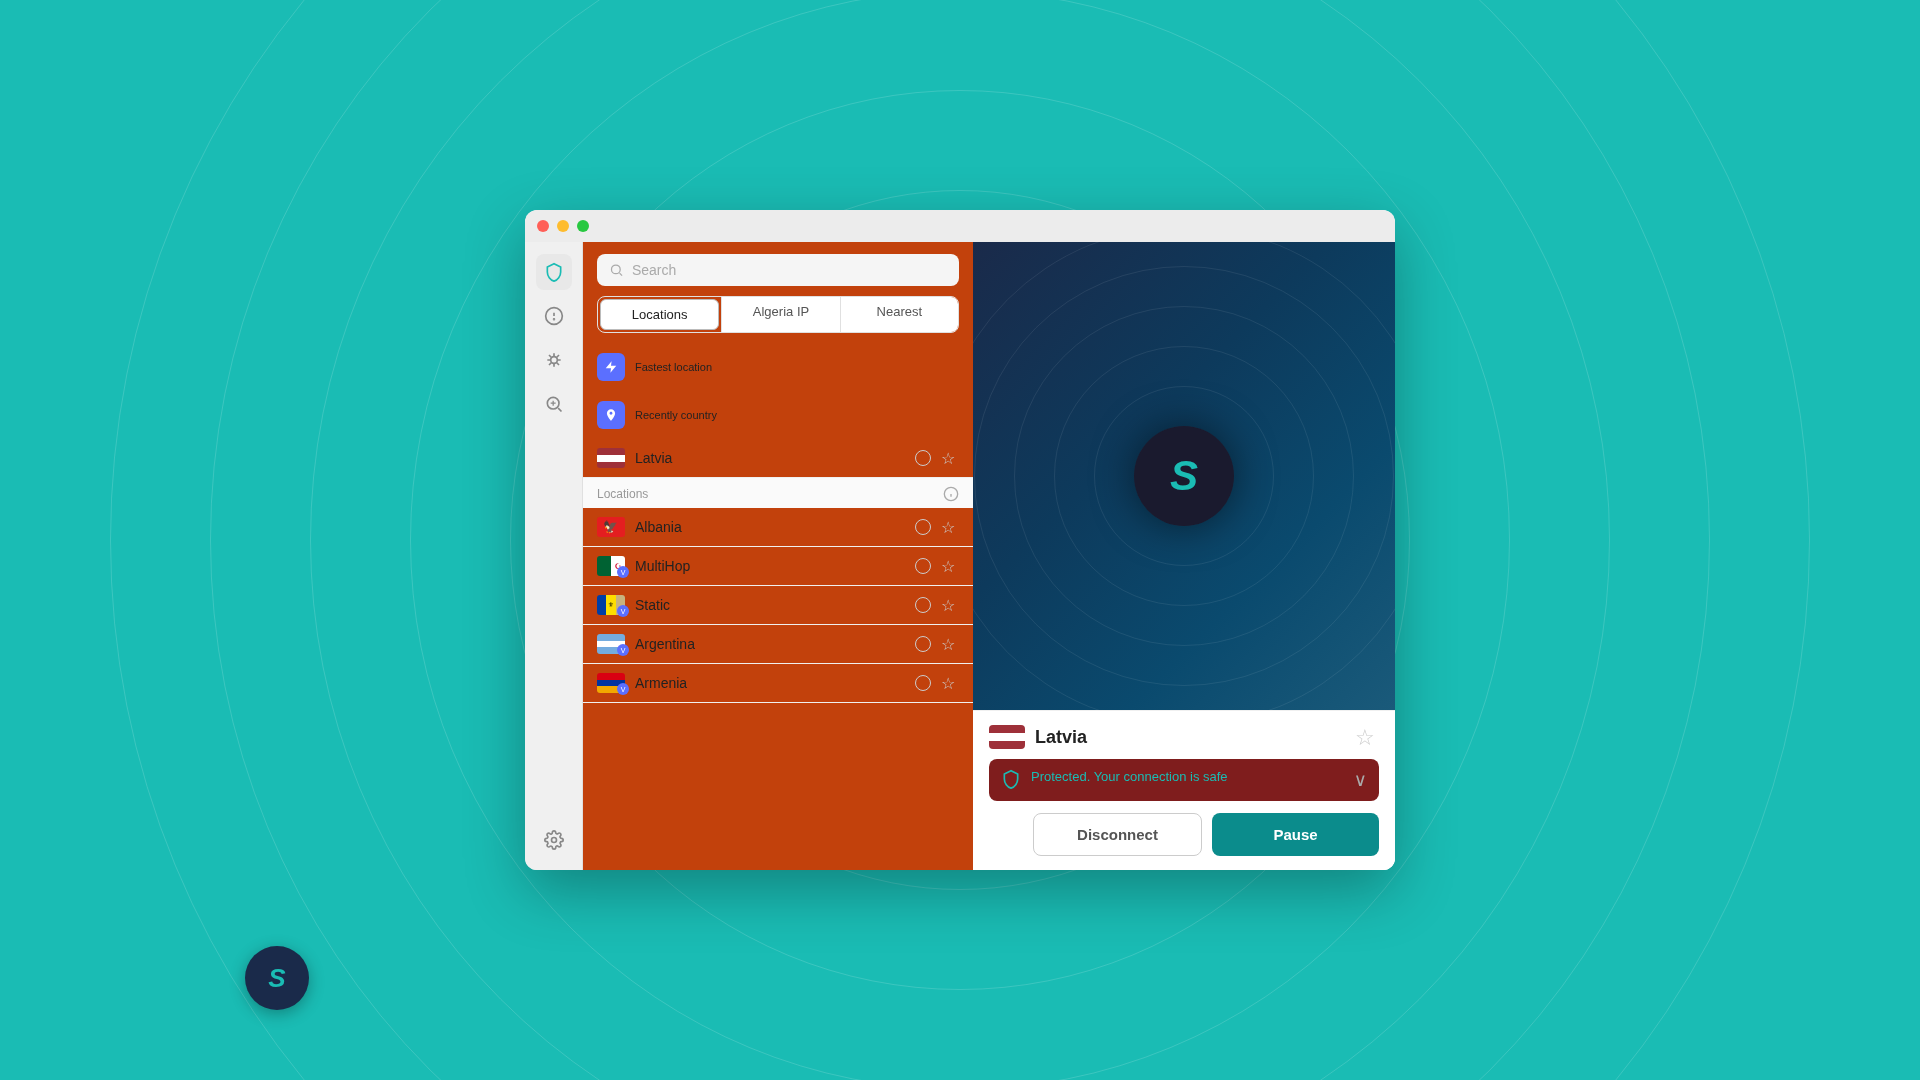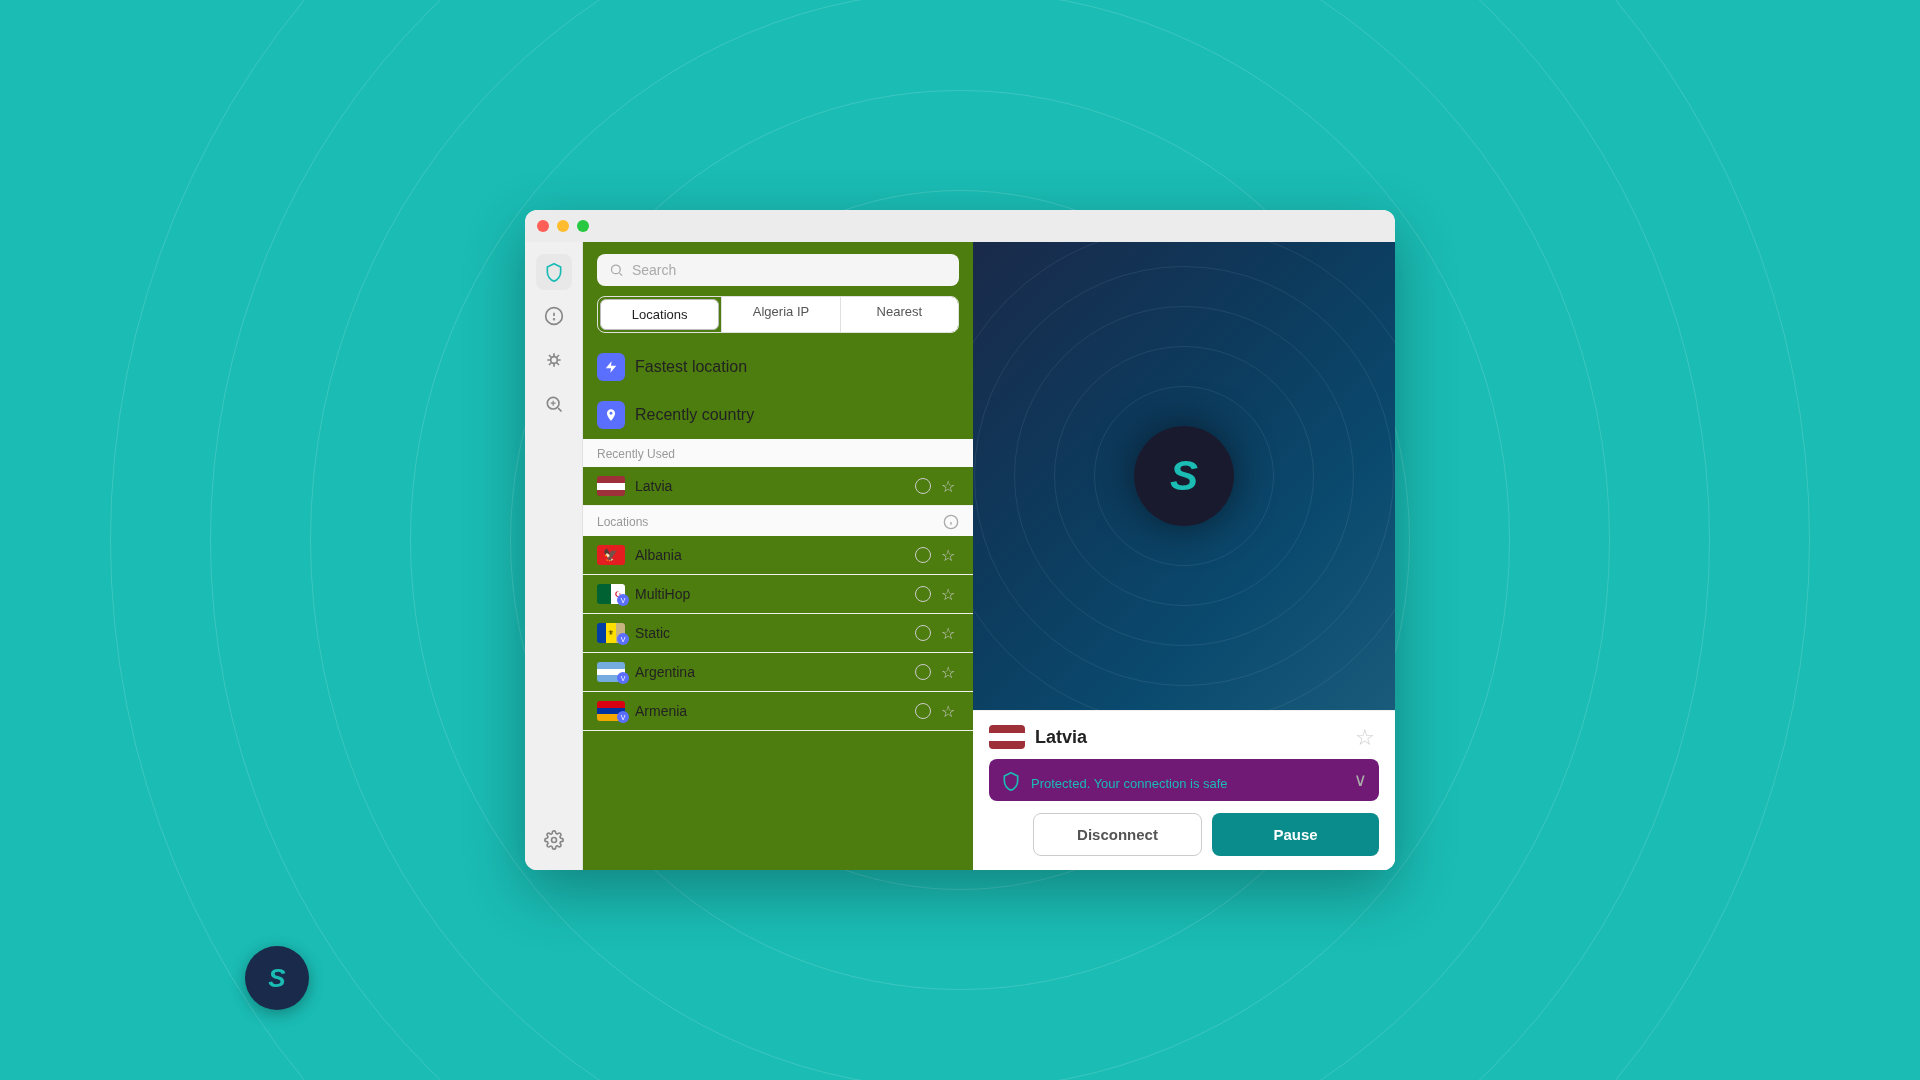--- a/index.html
+++ b/index.html
@@ -98,21 +98,21 @@
       background: #e8e8e8;
     }
     .sidebar-icon svg {
       width: 20px;
       height: 20px;
     }
 
     
     .location-panel {
       width: 390px;
-      background: #4d7c0f;
+      background: #c2410c;
       display: flex;
       flex-direction: column;
       overflow: hidden;
     }
 
     
     .search-bar {
       padding: 12px 14px 10px;
       flex-shrink: 0;
     }
@@ -187,21 +187,21 @@
       width: 28px;
       height: 28px;
       border-radius: 6px;
       display: flex;
       align-items: center;
       justify-content: center;
     }
     .special-icon.bolt { background: #5b6fff; }
     .special-icon.pin { background: #5b6fff; }
     .special-item-label {
-      font-size: 16px;
+      font-size: 11px;
       font-weight: 500;
       color: #222;
     }
 
     
     .section-header {
       padding: 8px 14px 6px;
       font-size: 12px;
       font-weight: 500;
       color: #999;
@@ -321,22 +321,22 @@
     .conn-star {
       width: 24px;
       height: 24px;
       color: #ccc;
       font-size: 22px;
       cursor: pointer;
     }
 
     .protection-row {
       display: flex;
-      align-items: flex-end;
-      background: #701a75;
+      align-items: flex-start;
+      background: #7f1d1d;
       border-radius: 8px;
       padding: 10px 12px;
       margin-bottom: 12px;
       cursor: pointer;
     }
     .shield-icon-small {
       width: 20px;
       height: 20px;
       color: #1abcb4;
       margin-right: 10px;
@@ -516,23 +516,20 @@
 
         <div class="special-item">
           <div class="special-icon pin">
             <svg width="14" height="14" viewBox="0 0 24 24" fill="white">
               <path d="M12 2C8.13 2 5 5.13 5 9c0 5.25 7 13 7 13s7-7.75 7-13c0-3.87-3.13-7-7-7zm0 9.5c-1.38 0-2.5-1.12-2.5-2.5s1.12-2.5 2.5-2.5 2.5 1.12 2.5 2.5-1.12 2.5-2.5 2.5z"></path>
             </svg>
           </div>
           <span class="special-item-label">Recently country</span>
         </div>
 
-        <div class="section-header">
-          <span>Recently Used</span>
-        </div>
 
         <div class="country-item">
           <div class="flag-badge">
             <div style="width:28px;height:20px;border-radius:3px;overflow:hidden;display:flex;flex-direction:column;">
               <div style="flex:1;background:#9e3039;"></div>
               <div style="height:7px;background:#fff;"></div>
               <div style="flex:1;background:#9e3039;"></div>
             </div>
           </div>
           <span class="country-name">Latvia</span>

